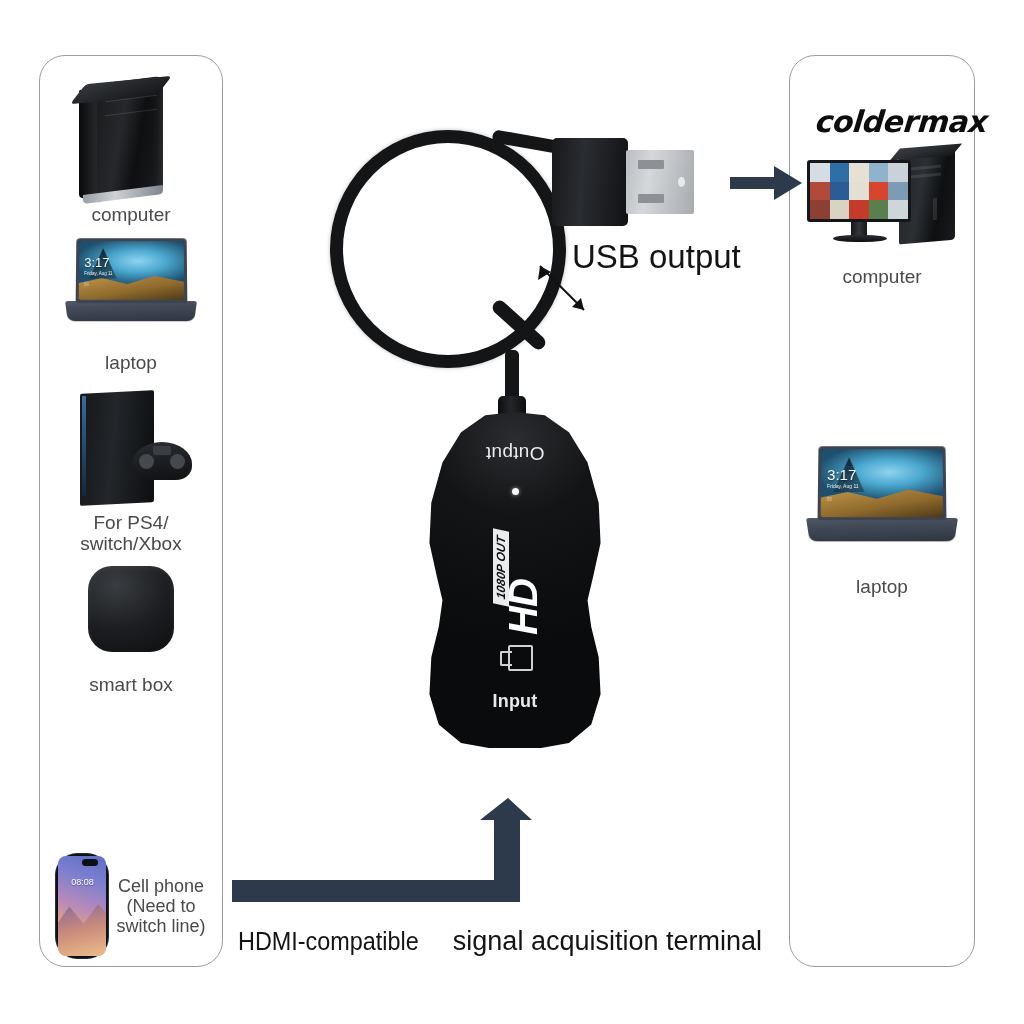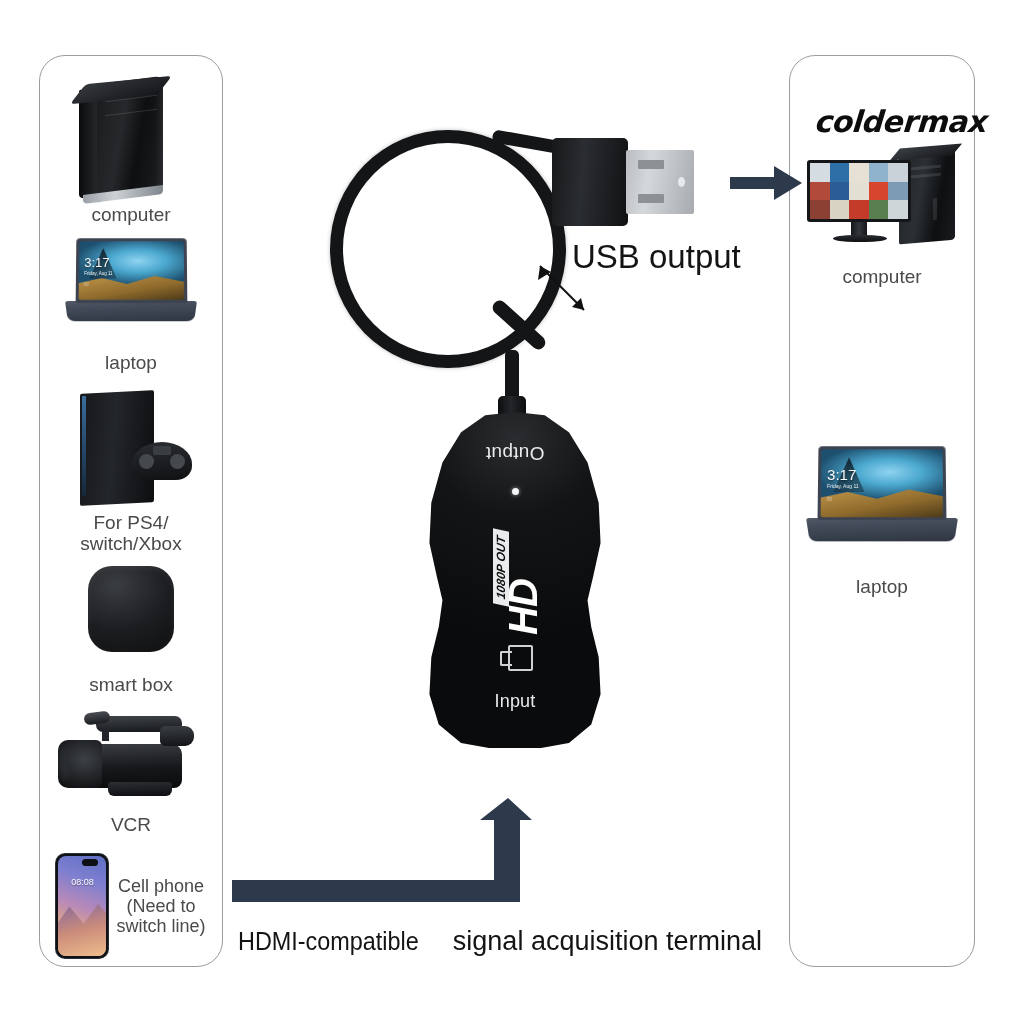--- a/index.html
+++ b/index.html
@@ -197,21 +197,21 @@
     background: linear-gradient(178deg,#3a3e43,#121416); border-radius:5px 9px 9px 5px;
   }
   .cam-grip {
     position:absolute; left:52px; top:72px; width:64px; height:14px;
     background: linear-gradient(178deg,#2c2f33,#0c0e10); border-radius:3px 3px 6px 6px;
   }
 
   
   .phone {
     position:relative; width:52px; height:104px;
-    background:#0e1116; border-radius:9px; padding:2px; box-sizing:border-box;
+    background:#0e1116; border-radius:21px; padding:2px; box-sizing:border-box;
     box-shadow:0 0 0 1px #2a2f36;
   }
   .phone-screen{
     width:100%; height:100%; border-radius:8px; overflow:hidden; position:relative;
     background: linear-gradient(200deg,#5d6fc4 0%, #7f7fd0 26%, #b98ab8 52%, #e2a87e 74%, #f0c08e 100%);
   }
   .phone-screen::after{
     content:""; position:absolute; left:-10%; bottom:0; width:125%; height:62%;
     background: linear-gradient(165deg,#6b5aa8,#c98a7a 55%,#f1c08d);
     clip-path: polygon(0 56%, 26% 20%, 50% 48%, 74% 16%, 100% 44%, 100% 100%, 0 100%);
@@ -379,21 +379,21 @@
     transform: rotate(180deg);
     letter-spacing:.3px;
   }
   .led{
     position:absolute; left:50%; top:76px; width:7px; height:7px;
     margin-left:-3.5px; border-radius:50%;
     background:#f4f6f7; box-shadow:0 0 4px rgba(255,255,255,.55);
   }
   .label-input{
     position:absolute; left:0; right:0; bottom:36px;
-    text-align:center; color:#e9eaec; font-weight:400; letter-spacing:.2px;
+    text-align:center; color:#e9eaec; font-weight:700; letter-spacing:.2px;
   }
   
   .hdlogo{
     position:absolute; left:50%; top:50%;
     transform: translate(-50%,-50%) rotate(-90deg);
     width:190px; height:74px;
     display:flex; align-items:center; gap:6px;
   }
   .hd-plug{
     width:34px; height:30px; position:relative; flex:0 0 auto;
@@ -492,31 +492,20 @@
       </div>
       <div class="cell-label" style="font-size:19px;margin-top:2px;">For  PS4/
 switch/Xbox</div>
     </div>
 
     <div class="cell" style="top:510px;height:150px;">
       <div class="thumb smartbox"></div>
       <div class="cell-label" style="font-size:19px;margin-top:22px;">smart box</div>
     </div>
 
-    <div class="cell" style="top:654px;height:150px;">
-      <div class="thumb cam-wrap">
-        <div class="cam-body"></div>
-        <div class="cam-lens"></div>
-        <div class="cam-handle"></div>
-        <div class="cam-mic"></div>
-        <div class="cam-vf"></div>
-        <div class="cam-grip"></div>
-      </div>
-      <div class="cell-label" style="font-size:19px;margin-top:4px;">VCR</div>
-    </div>
 
     <div class="cell" style="top:790px;height:120px;flex-direction:row;align-items:center;justify-content:center;gap:8px;">
       <div class="thumb phone">
         <div class="phone-screen">
           <div class="phone-notch"></div>
           <div class="phone-clock" style="font-size:9px;">08:08</div>
         </div>
       </div>
       <div class="cell-label" style="font-size:18px;text-align:center;">Cell phone
 (Need to

